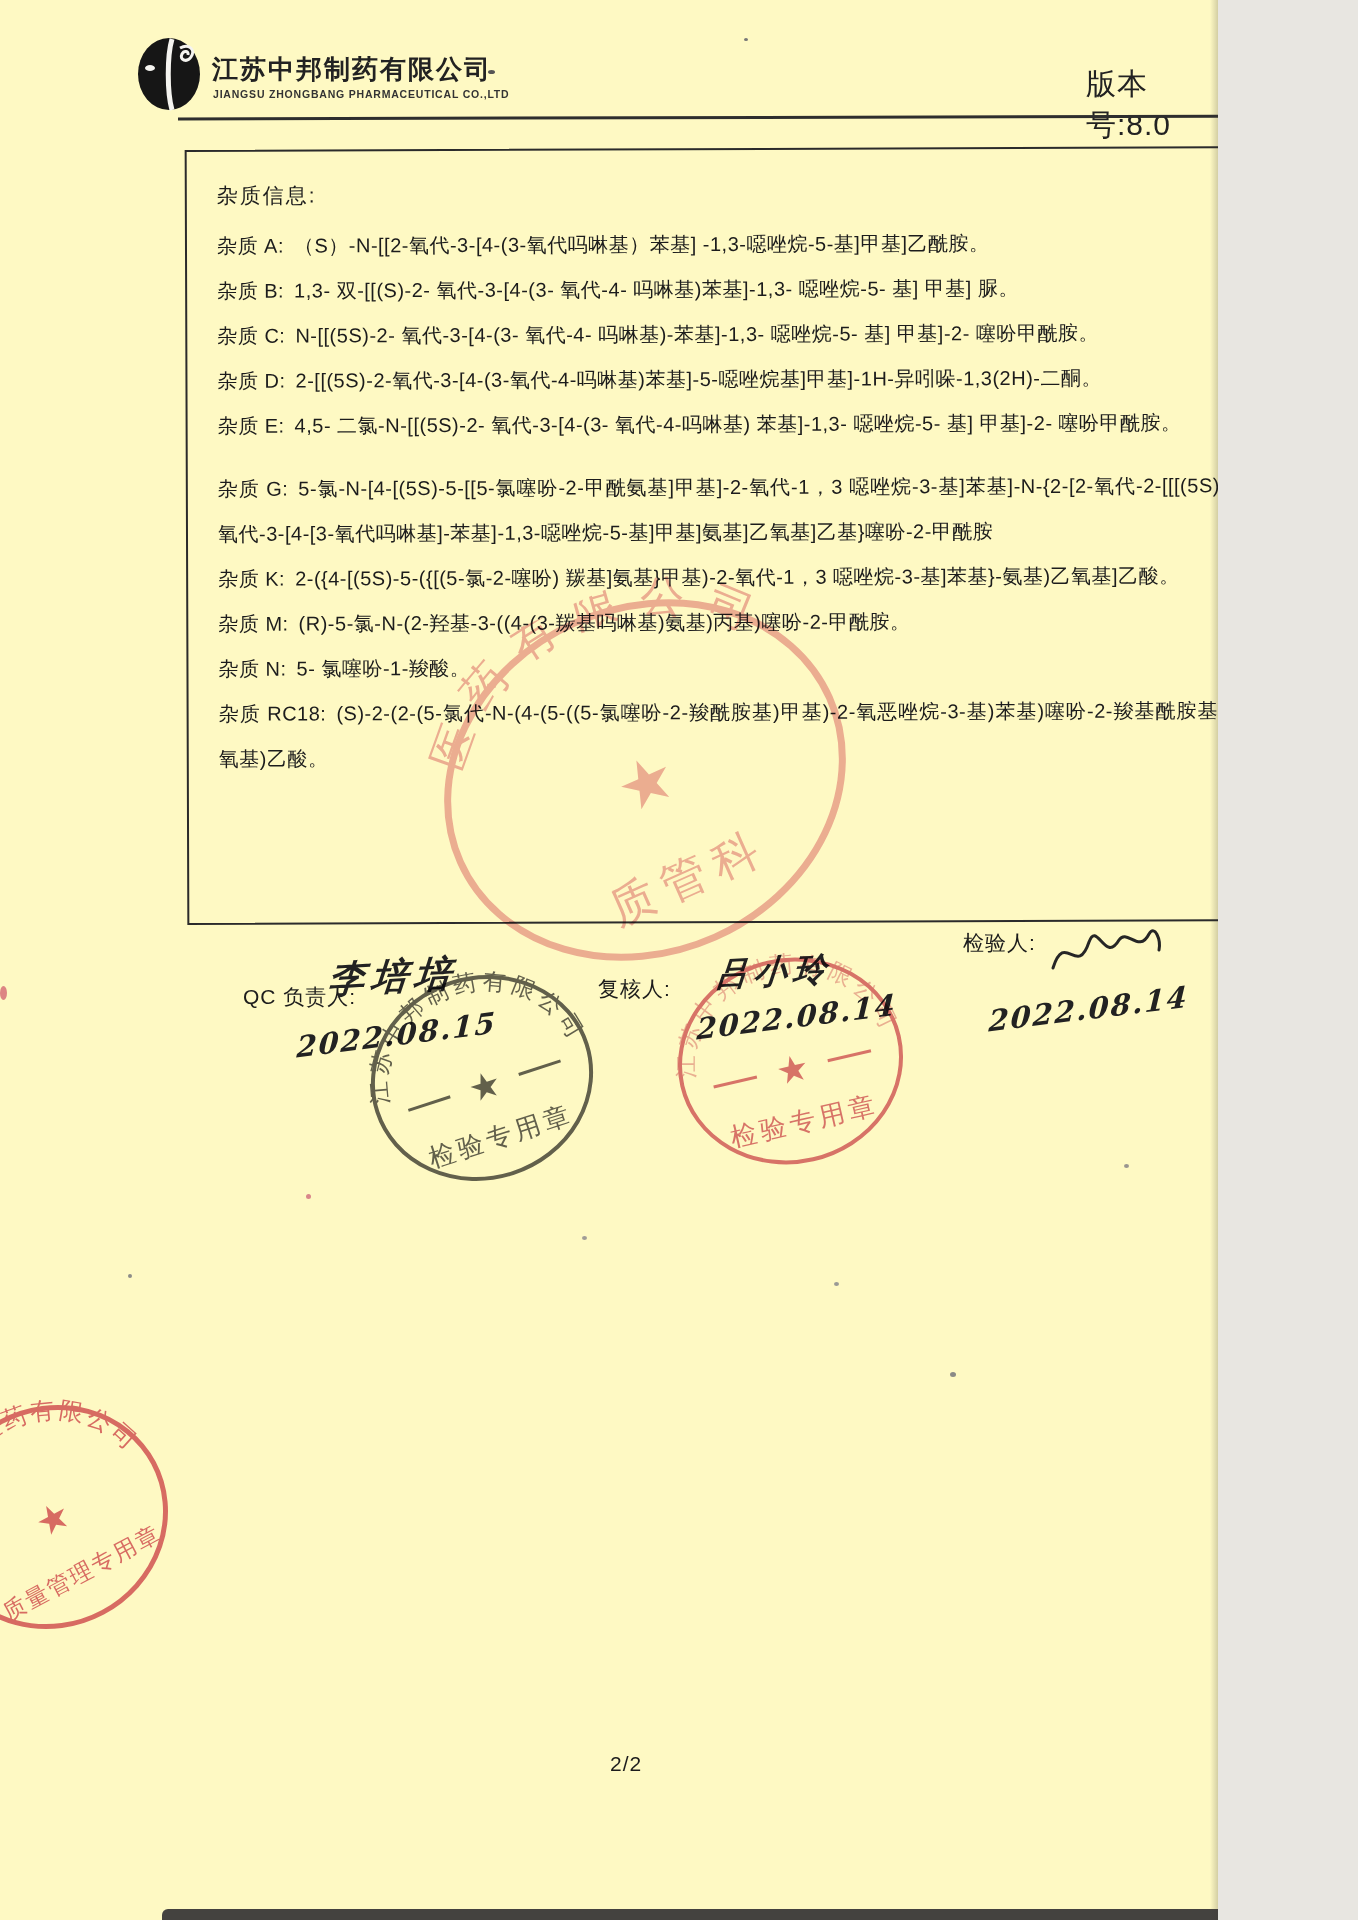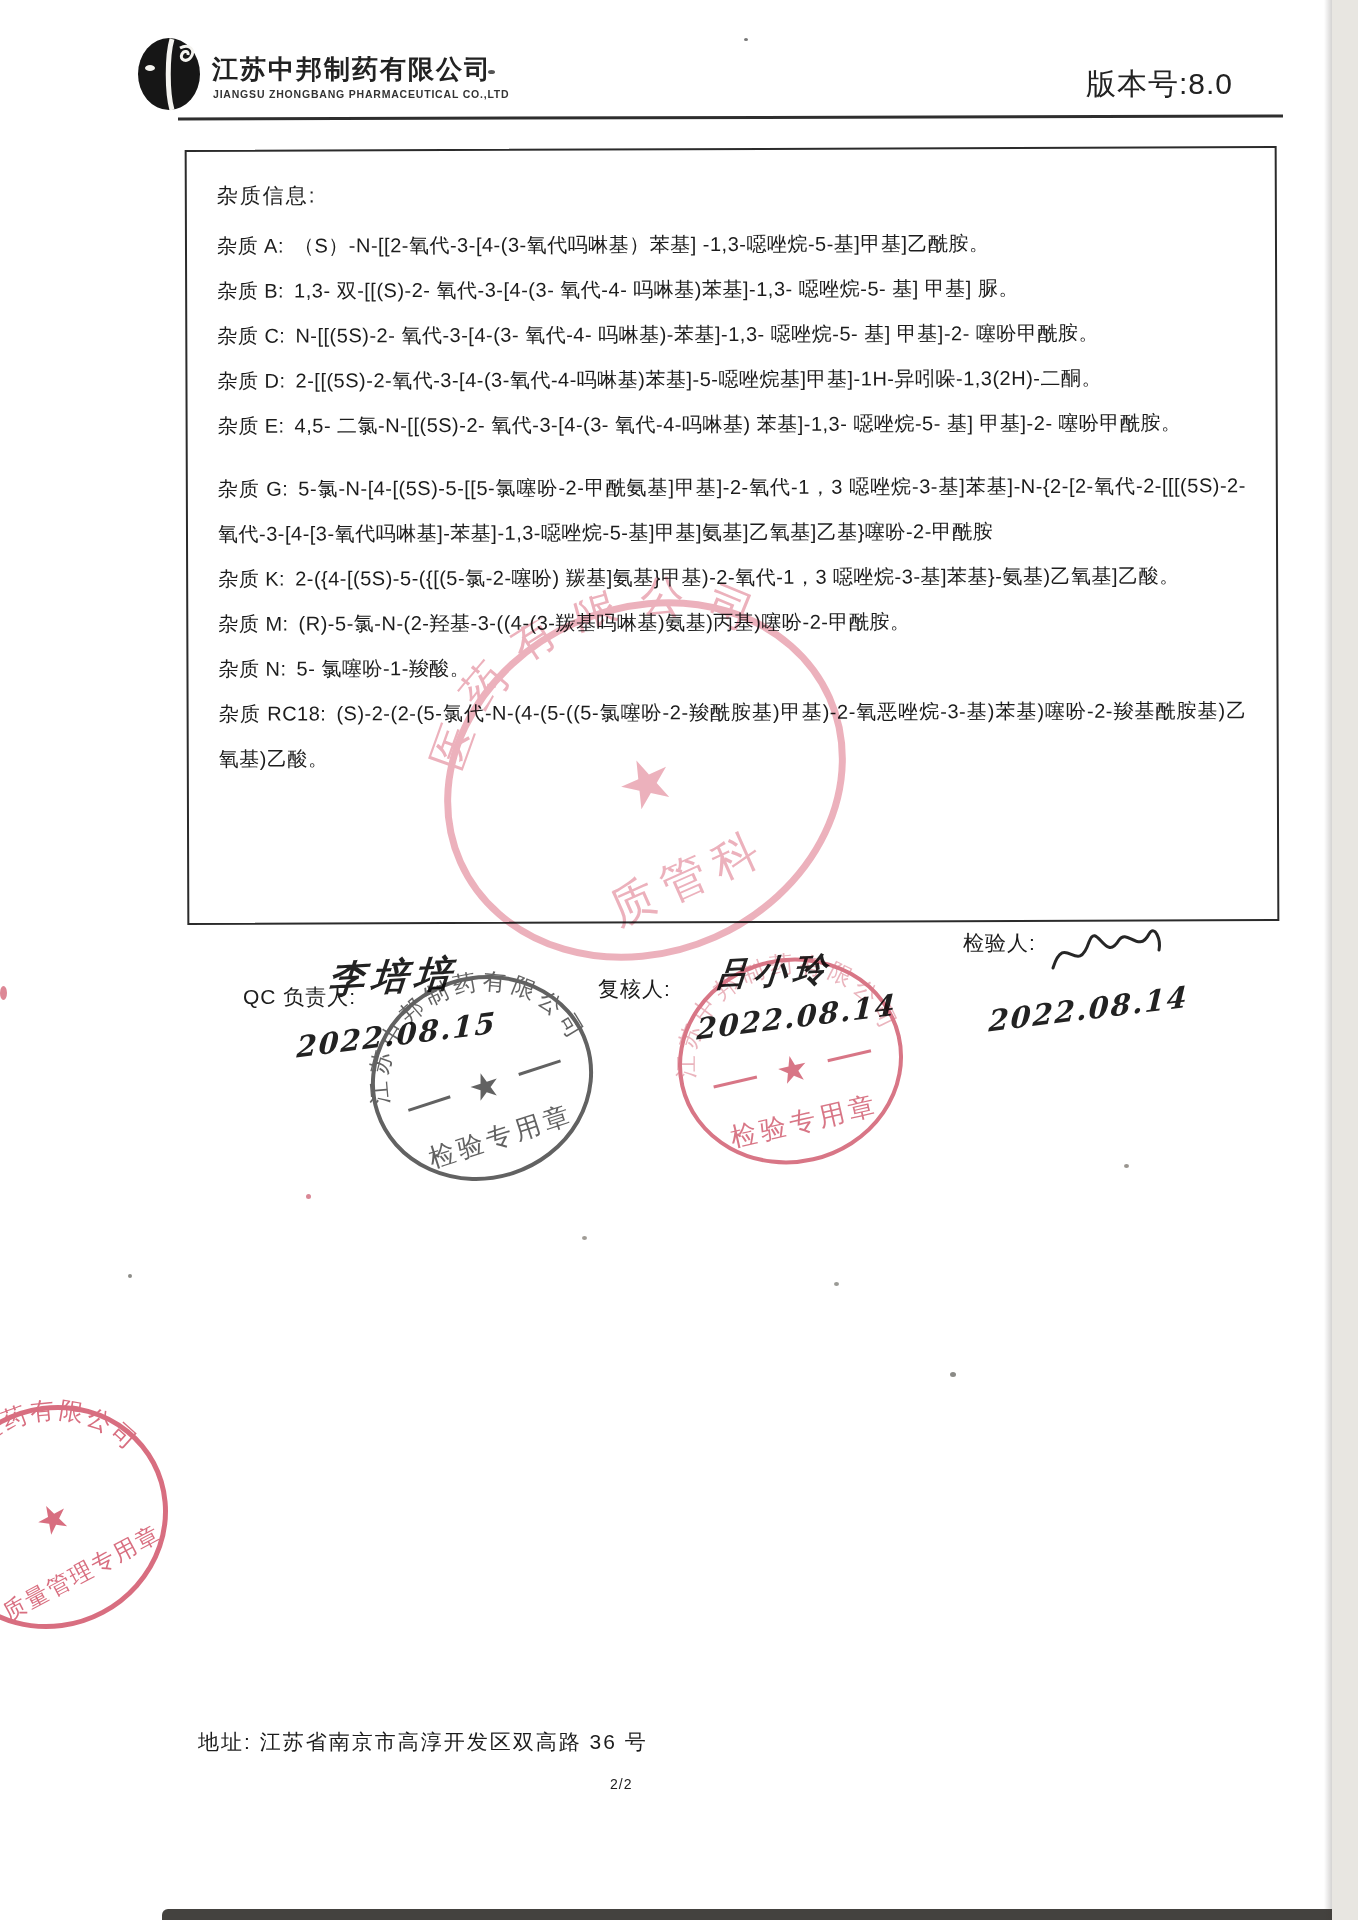--- a/index.html
+++ b/index.html
@@ -2,22 +2,22 @@
 <html><head>
 <meta charset="utf-8">
 <style>
   html,body{margin:0;padding:0;}
   body{
     width:1358px;height:1920px;
     font-family:"Liberation Sans","DejaVu Sans",sans-serif;
     background:#e8e6e1;
   }
   .page{
-    position:relative;width:1332px;height:1920px;overflow:hidden;
-    background:#ffffff;
+    position:relative;width:1218px;height:1920px;overflow:hidden;
+    background:#fef9c3;
     color:#1c1c1c;
   }
   
   .logo{position:absolute;left:136px;top:34px;width:70px;height:80px;}
   .company-cn{
     position:absolute;left:212px;top:52px;
     font-size:26px;font-weight:bold;letter-spacing:2px;color:#222;
   }
   .company-en{
     position:absolute;left:213px;top:88px;
@@ -59,21 +59,21 @@
   .hand-date{font-size:29px;letter-spacing:2px;transform:rotate(-7deg) skewX(-10deg);}
   .inspector-scribble{position:absolute;z-index:4;}
   
   .stamp{position:absolute;mix-blend-mode:multiply;z-index:5;pointer-events:none;}
   .stamp-dark{color:#3a3a3a;opacity:.8;transform:rotate(-18deg);}
   .stamp-red-right{color:#cf5468;opacity:.8;transform:rotate(-13deg);}
   .stamp-red-mid{color:#d9647a;opacity:.5;transform:rotate(-24deg);}
   .stamp-red-corner{color:#cf4a60;opacity:.8;transform:rotate(-28deg);}
   
   .footer-address{position:absolute;left:198px;top:1728px;font-size:21px;letter-spacing:2px;}
-  .footer-page{position:absolute;left:610px;top:1752px;font-size:14px;letter-spacing:1px;margin-top:24px;}
+  .footer-page{position:absolute;left:610px;top:1752px;font-size:21px;letter-spacing:1px;}
   .bottom-band{
     position:absolute;left:162px;bottom:0;width:1196px;height:11px;
     background:#44423f;border-top-left-radius:6px;
   }
   .edge-shadow{
     position:absolute;right:0;top:0;width:8px;height:100%;
     background:linear-gradient(to left,rgba(60,55,50,.22),rgba(0,0,0,0));
   }
   .speck{position:absolute;border-radius:50%;}
 </style>
@@ -159,21 +159,20 @@
   <svg class="stamp stamp-red-corner" style="left:-78px;top:1392px;" width="260" height="250" viewBox="0 0 260 250">
     <ellipse cx="130" cy="125" rx="115" ry="108" fill="none" stroke="currentColor" stroke-width="5"></ellipse>
     <path id="arcC" d="M 34 150 A 100 96 0 1 1 226 150" fill="none"></path>
     <text font-size="24" letter-spacing="3" fill="currentColor">
       <textPath href="#arcC" startOffset="50%" text-anchor="middle">苏州东吴医药有限公司</textPath>
     </text>
     <text x="130" y="140" font-size="38" text-anchor="middle" fill="currentColor">★</text>
     <text x="130" y="196" font-size="23" letter-spacing="2" text-anchor="middle" fill="currentColor">质量管理专用章</text>
   </svg>
 
-  <div class="footer-address">地址: 江苏省南京市高淳开发区双高路 36 号</div>
   <div class="footer-page">2/2</div>
 
   <div class="bottom-band"></div>
   <div class="edge-shadow"></div>
   <div class="speck" style="left:488px;top:70px;width:7px;height:4px;background:#555;"></div>
   <div class="speck" style="left:744px;top:38px;width:4px;height:3px;background:#777;"></div>
   <div class="speck" style="left:0px;top:986px;width:7px;height:14px;background:#cf5468;opacity:.7;"></div>
   <div class="speck" style="left:306px;top:1194px;width:5px;height:5px;background:#d06a7c;opacity:.8;"></div>
   <div class="speck" style="left:950px;top:1372px;width:6px;height:5px;background:#8a8a86;"></div>
   <div class="speck" style="left:834px;top:1282px;width:5px;height:4px;background:#9a9a95;"></div>

